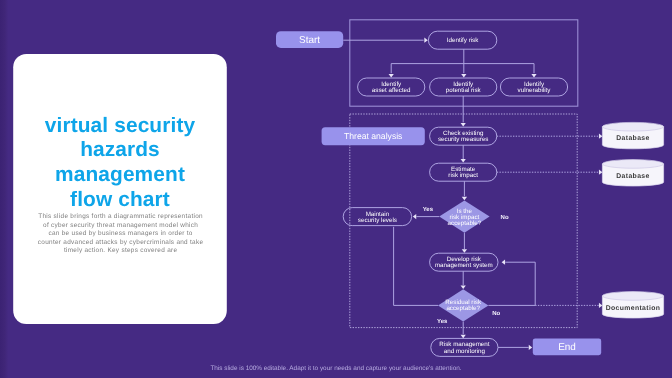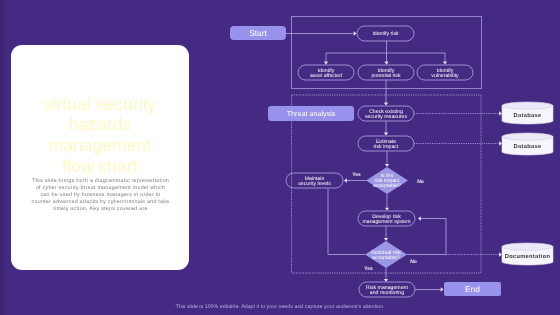--- a/index.html
+++ b/index.html
@@ -2,22 +2,22 @@
 <html><head>
 <meta charset="utf-8">
 <style>
   * { margin:0; padding:0; box-sizing:border-box; }
   html,body { width:560px; height:315px; overflow:hidden; }
   body,svg,text,div { -webkit-font-smoothing:antialiased; text-rendering:geometricPrecision; }
   body { background:#452A83; font-family:"Liberation Sans", sans-serif; position:relative; }
   #edge { position:absolute; left:0; top:0; width:7px; height:315px;
           background:linear-gradient(to right,#3B2273 0%,#402678 55%,#452A83 100%); }
   #card { position:absolute; left:11px; top:45px; width:178px; height:225px; background:#FFFFFF; border-radius:11px; }
-  #title { position:absolute; left:18px; top:93.5px; width:164px; text-align:center; color:#fef9c3;
-           font-size:17.4px; line-height:20.8px; font-weight:400; letter-spacing:0.1px; }
+  #title { position:absolute; left:18px; top:93.5px; width:164px; text-align:center; color:#0ea5e9;
+           font-size:17.4px; line-height:20.8px; font-weight:700; letter-spacing:0.1px; }
   #desc { position:absolute; left:31px; top:177.5px; width:139px; text-align:center; color:#7E7E7E;
           font-size:5.35px; line-height:7.0px; letter-spacing:.24px; }
   #foot { position:absolute; left:0; top:304px; width:560px; text-align:center; color:#B7ABE0; font-size:5.33px; }
   svg#fc { position:absolute; left:0; top:0; width:560px; height:315px; }
   .nt { fill:#FFFFFF; font-size:5.2px; font-family:"Liberation Sans",sans-serif; text-anchor:middle; }
   .lb { fill:#F2EFFB; font-size:5px; font-family:"Liberation Sans",sans-serif; text-anchor:middle; font-weight:bold;}
   .dbt { fill:#3A3A3A; font-size:5.7px; letter-spacing:.32px; font-family:"Liberation Sans",sans-serif; text-anchor:middle; font-weight:bold;}
   .bt { fill:#FFFFFF; font-size:8.3px; font-family:"Liberation Sans",sans-serif; text-anchor:middle; }
   .tat { fill:#FFFFFF; font-size:7.2px; font-family:"Liberation Sans",sans-serif; text-anchor:middle; }
 </style>

